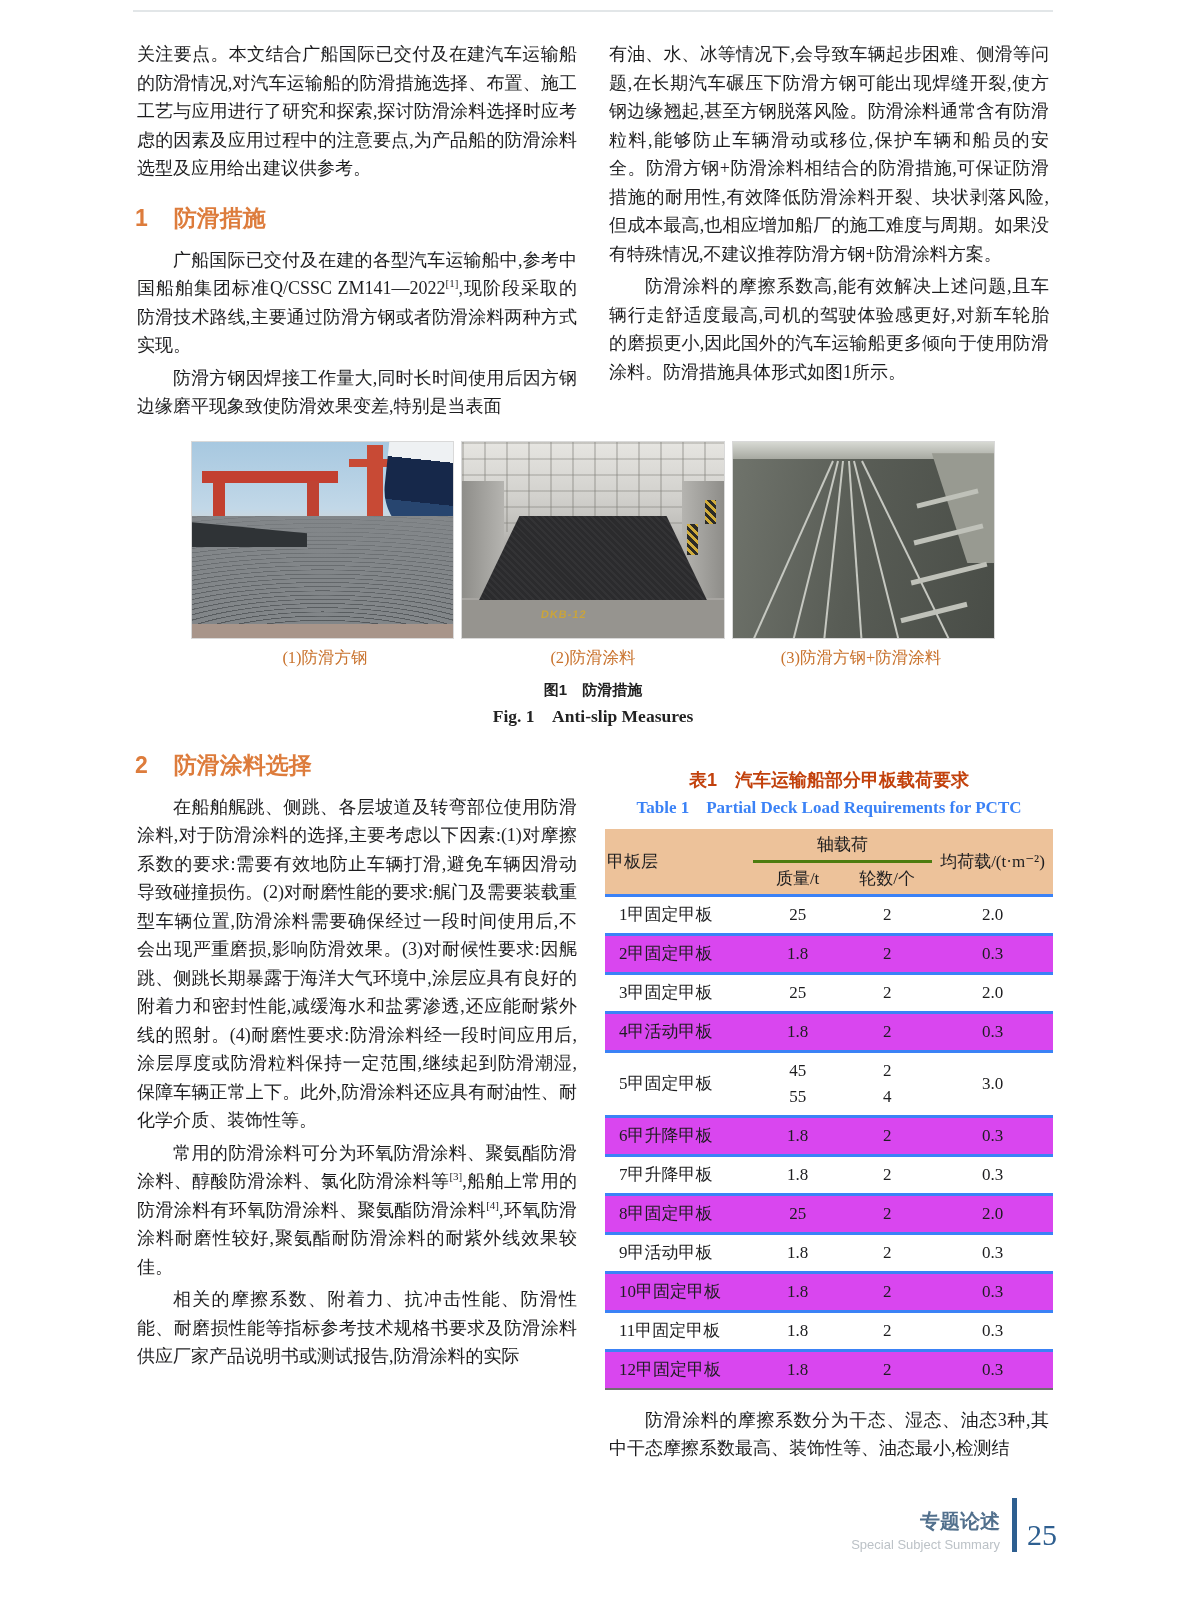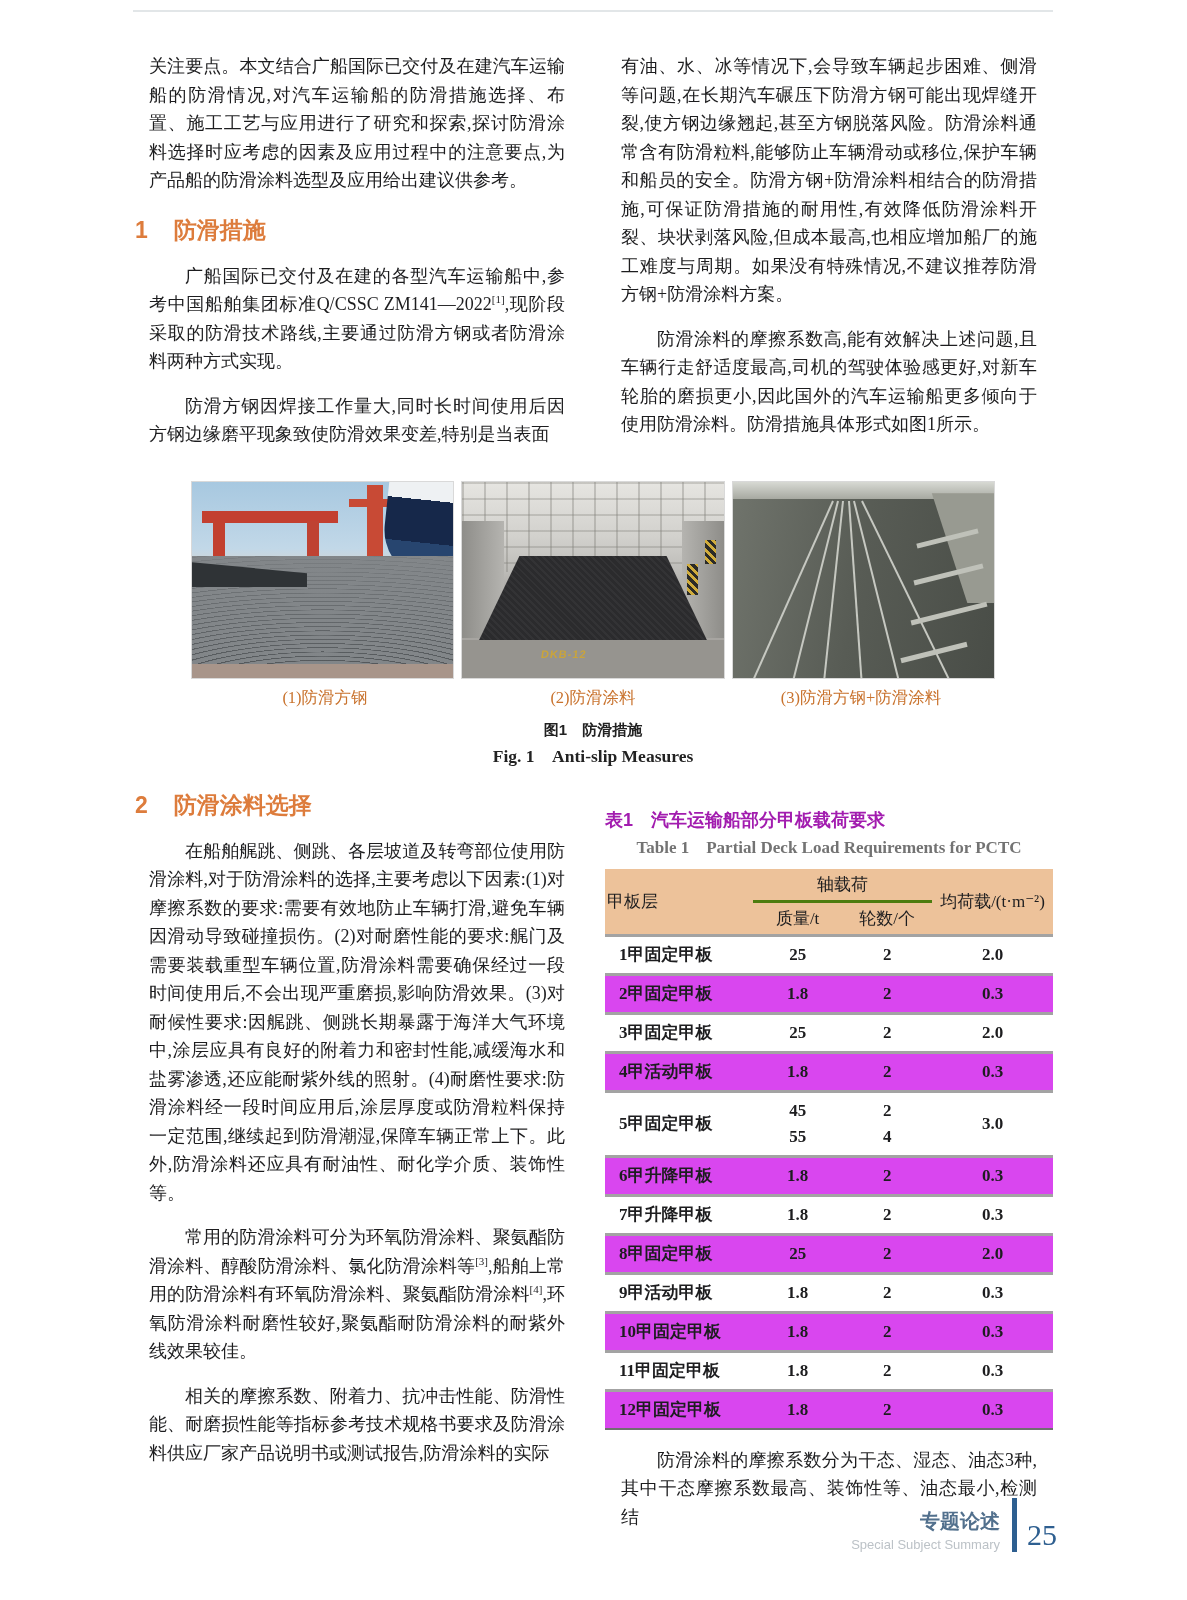--- a/index.html
+++ b/index.html
@@ -8,21 +8,21 @@
     font-family:"Liberation Serif","DejaVu Serif",serif;color:#1d1d1f;
   }
   .content{margin:0 134px 0 133px;width:920px;}
   
   .running-head{padding-top:62px;text-align:right;font-family:"Liberation Sans","DejaVu Sans",sans-serif;
     font-size:17px;color:#94a0a8;letter-spacing:.5px;}
   .head-rule{border:none;border-top:2px solid #e2e6e8;margin:10px 0 0 0;}
   
   .cols{display:flex;gap:24px;margin-top:24px;}
   .col{flex:1;min-width:0;}
-  p{margin:16px;font-size:18px;line-height:28.5px;text-align:justify;}
+  p{margin:4px;font-size:18px;line-height:28.5px;text-align:justify;}
   p.ind{text-indent:2em;}
   sup{font-size:11px;line-height:0;}
   .sec-head{display:flex;align-items:baseline;gap:26px;margin:20px 0 12px 2px;
     font-family:"Liberation Sans","DejaVu Sans",sans-serif;font-weight:bold;font-size:23px;color:#dd7c3c;}
   
   .figure{margin-top:16px;}
   .photo-row{display:flex;gap:7px;padding:0 58px;height:198px;}
   .photo{flex:1;position:relative;overflow:hidden;border:1px solid #d9d9d9;background:#888;}
   .caption-row{display:flex;padding:0 58px;margin-top:8px;}
   .caption-row span{flex:1;text-align:center;font-size:16.5px;color:#c9732e;}
@@ -62,31 +62,31 @@
   .p2-hazard{position:absolute;width:4%;height:16%;
     background:repeating-linear-gradient(45deg,#2b2b28 0 3px,#d0ac3c 3px 6px);}
   
   .p3-bg{position:absolute;inset:0;background:linear-gradient(100deg,#70746c 0%,#585c55 48%,#494d47 100%);}
   .p3-top{position:absolute;left:0;right:0;top:0;height:9%;background:linear-gradient(180deg,#d7d9d3,#a7a9a1);}
   .p3-wall{position:absolute;right:0;top:6%;width:34%;height:56%;background:#989a91;
     clip-path:polygon(30% 0,100% 0,100% 100%,70% 100%);}
   .p3-line{position:absolute;top:10%;width:2px;height:120%;background:#c6c8c1;transform-origin:top center;}
   .p3-bar{position:absolute;height:5px;background:#bfc1b9;transform:rotate(-14deg);}
   
-  .tbl-title-zh{font-family:"Liberation Sans","DejaVu Sans",sans-serif;font-weight:bold;
-    font-size:18px;margin-top:22px;color:#a21caf;}
-  .tbl-title-en{text-align:center;font-weight:bold;font-size:17px;margin:4px 0 10px;color:#737373;}
+  .tbl-title-zh{text-align:center;font-family:"Liberation Sans","DejaVu Sans",sans-serif;font-weight:bold;
+    font-size:18px;margin-top:22px;color:#c2410c;}
+  .tbl-title-en{text-align:center;font-weight:bold;font-size:17px;margin:4px 0 10px;color:#3b82f6;}
   table.deck{width:100%;border-collapse:collapse;font-size:17px;}
   table.deck th{background:#edc29a;font-weight:normal;padding:4px 2px;}
   th.group{border-bottom:3px solid #4d7c0f;padding:6px 6px 4px;text-align:center;}
   th.deck-col{text-align:left;padding-left:14px;}
   table.deck td{padding:5px 2px;text-align:center;white-space:pre-line;line-height:26px;}
   table.deck td.col-deck{text-align:left;padding-left:14px;}
   table.deck tr.shaded td{background:#d946ef;}
-  table.deck tbody tr{border-top:3px solid #a3a3a3;font-weight:bold;}
+  table.deck tbody tr{border-top:3px solid #3b82f6;}
   table.deck{border-bottom:2px solid #6f6f6f;}
   
   .footer{position:absolute;right:130px;bottom:48px;display:flex;align-items:flex-end;}
   .footer-text{text-align:right;margin-right:12px;}
   .footer-zh{font-family:"Liberation Sans","DejaVu Sans",sans-serif;font-weight:bold;font-size:20px;color:#52708d;}
   .footer-en{font-family:"Liberation Sans","DejaVu Sans",sans-serif;font-size:13px;color:#bcc2c7;margin-top:2px;}
   .footer-bar{width:5px;height:54px;background:#2e5f90;margin-right:10px;}
   .footer-num{font-size:30px;color:#2e5f90;}
 </style>
 </head>

